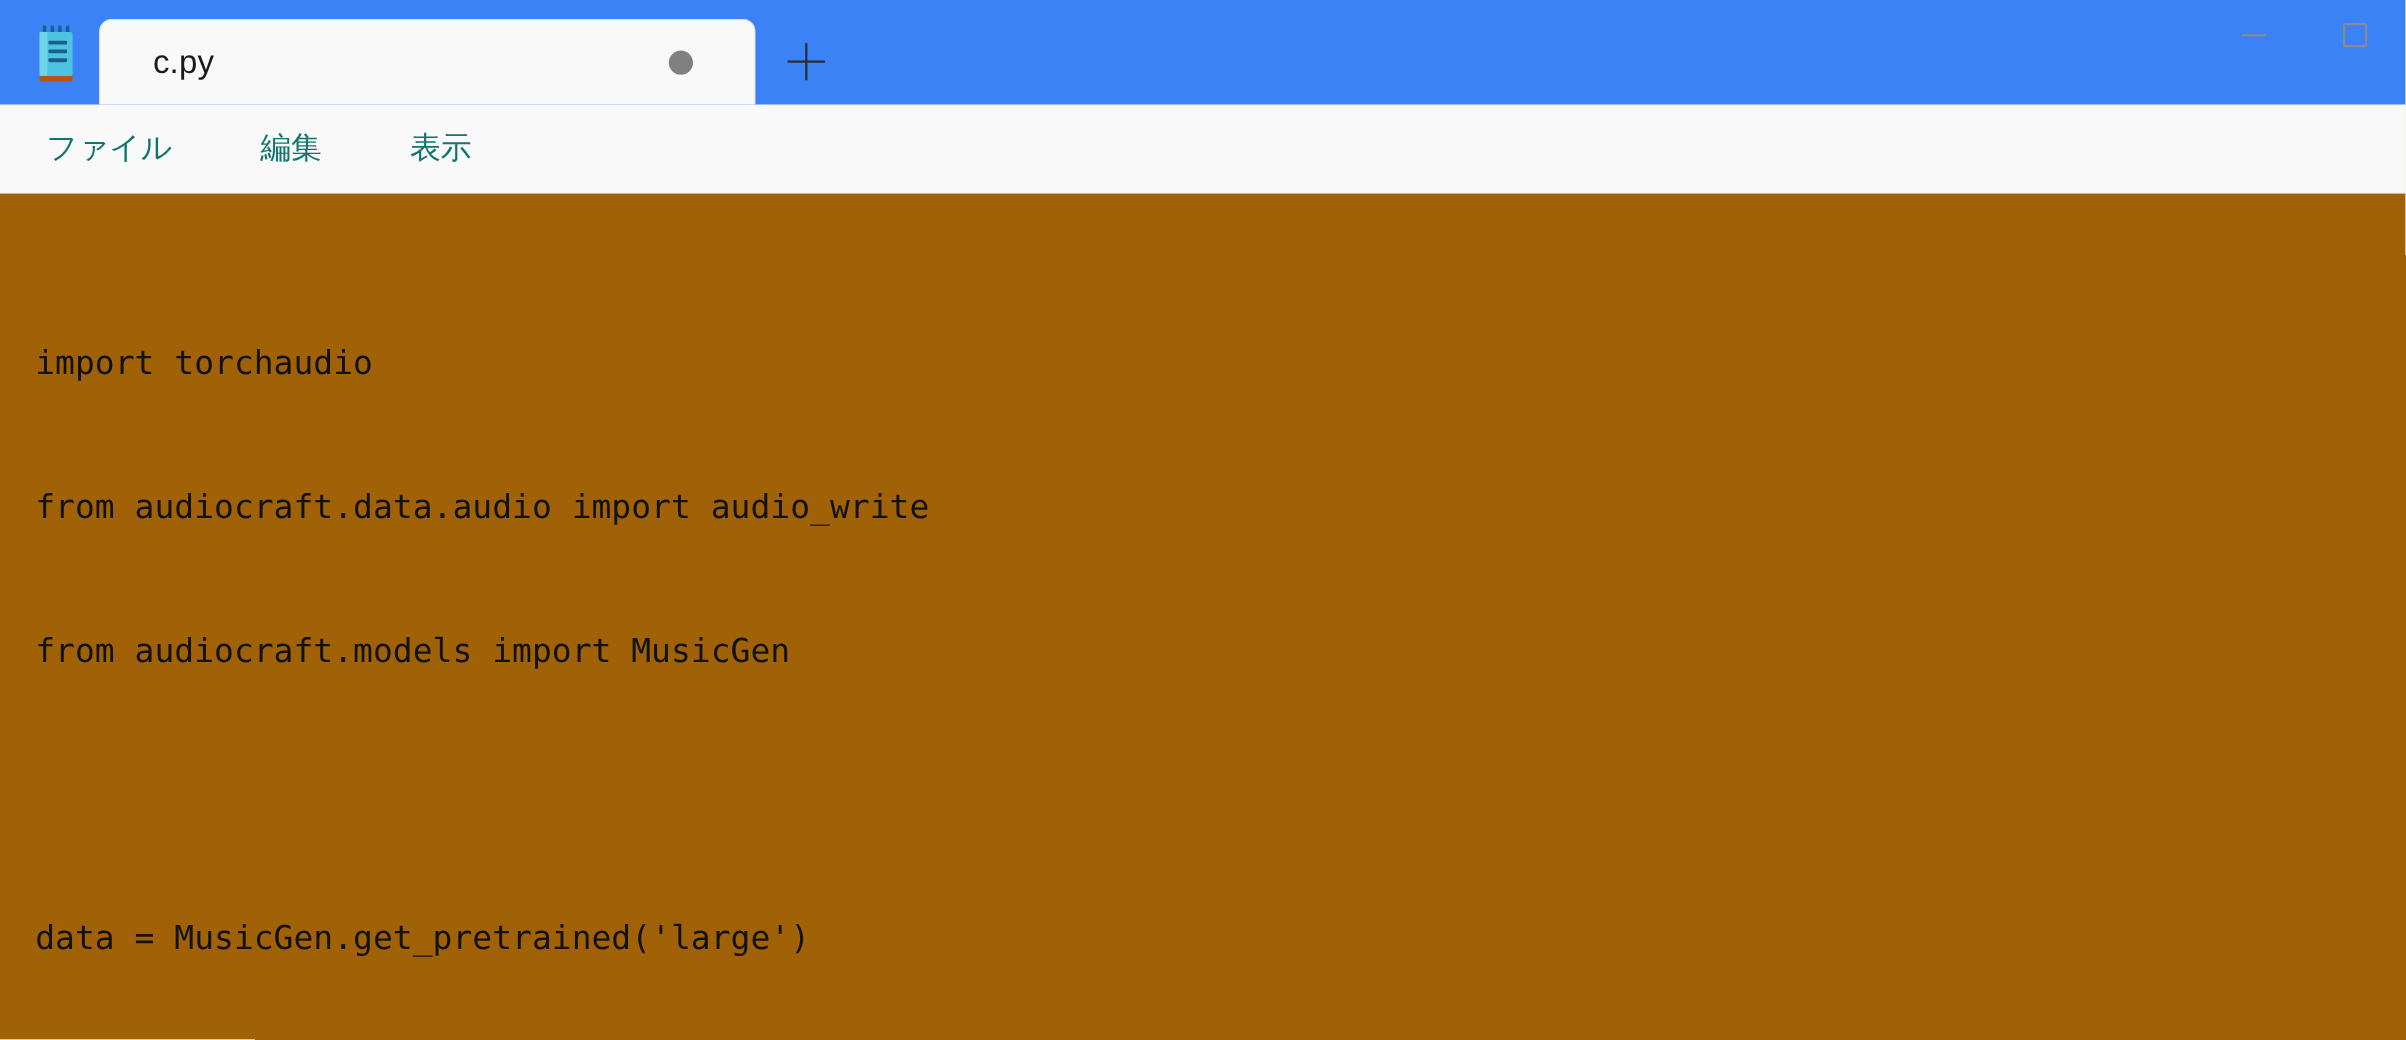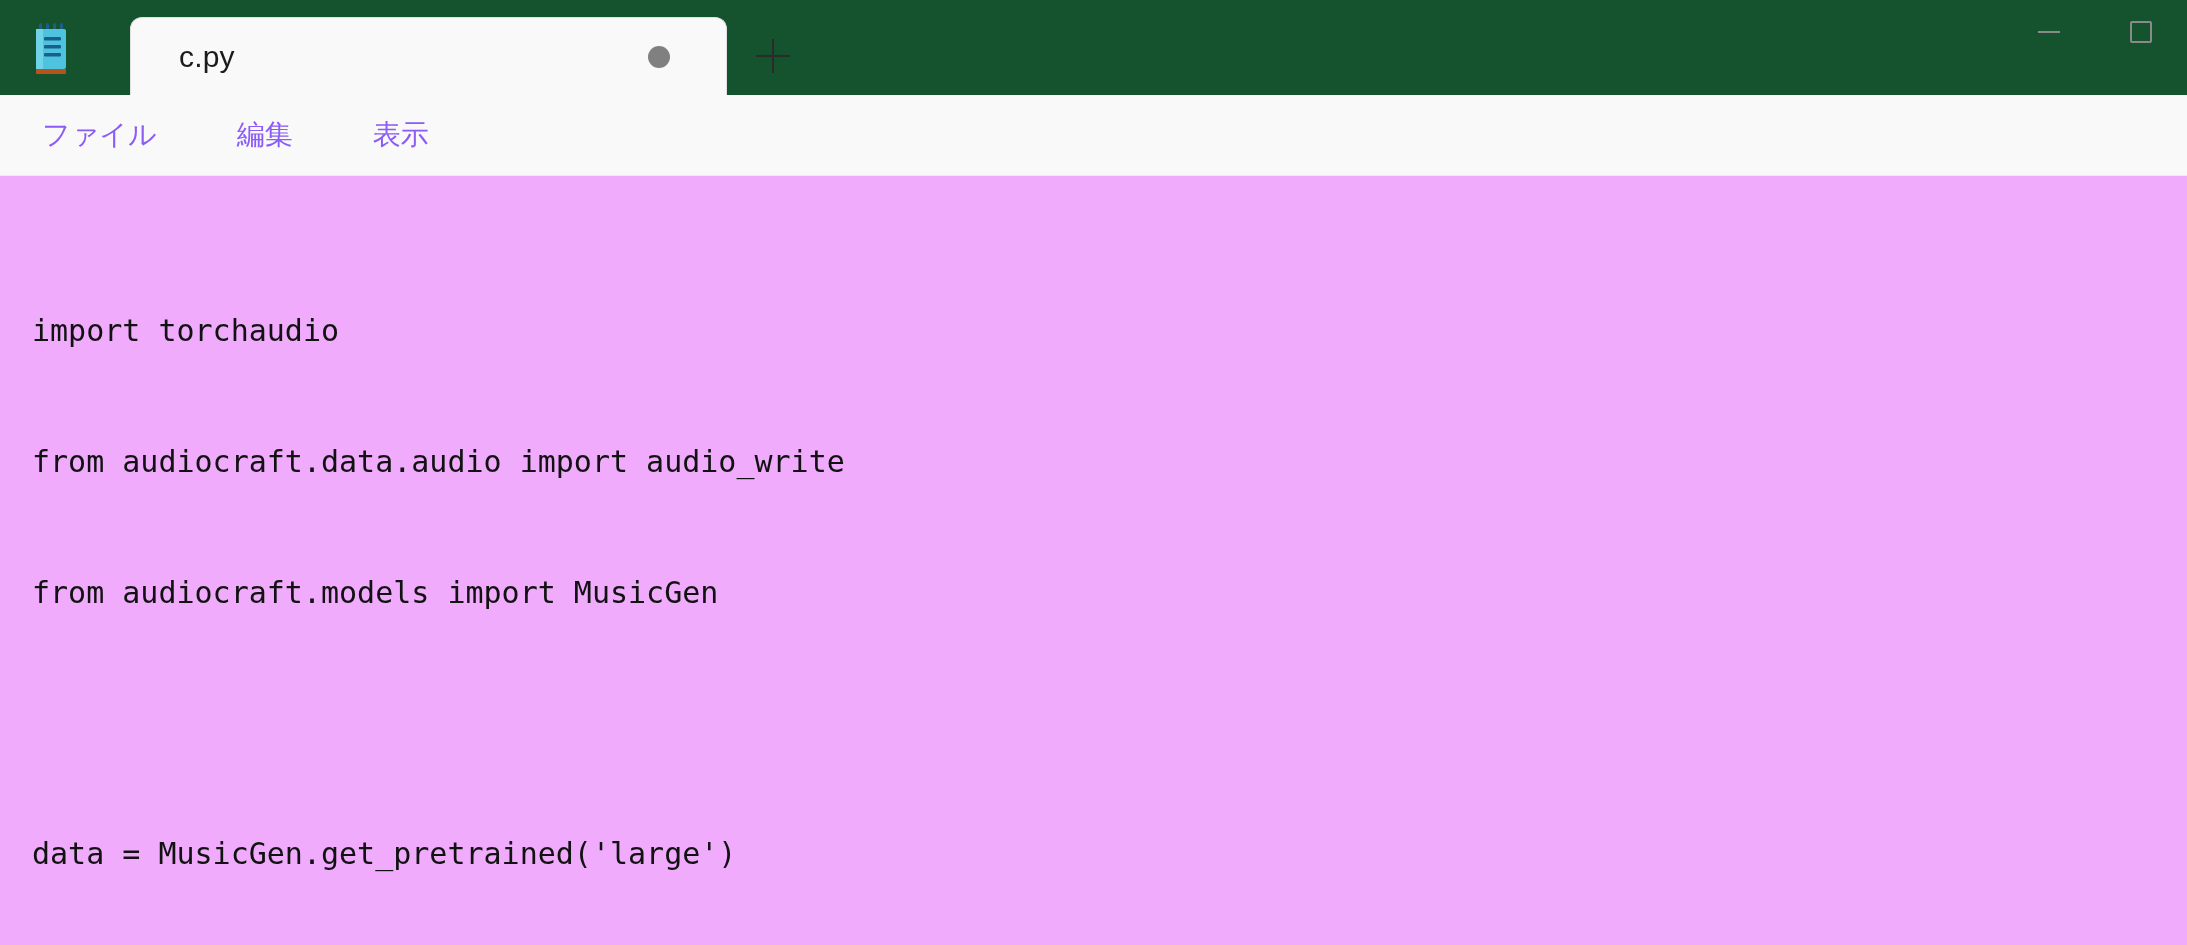--- a/index.html
+++ b/index.html
@@ -21,26 +21,25 @@
     position: relative;
     background: #f9f9f9;
     display: flex;
     flex-direction: column;
     overflow: hidden;
   }
 
   
   .titlebar {
     height: 95px;
-    background: #14532d;
+    background: #3b82f6;
     display: flex;
     align-items: flex-end;
     position: relative;
     flex: none;
-    gap: 40px;
   }
 
   .app-icon {
     width: 48px;
     height: 56px;
     margin-left: 28px;
     margin-bottom: 18px;
     flex: none;
     position: relative;
   }
@@ -155,32 +154,32 @@
     height: 80px;
     background: #f9f9f9;
     display: flex;
     align-items: center;
     padding-left: 16px;
     border-bottom: 1px solid #ececec;
     flex: none;
   }
   .menu-item {
     font-size: 28px;
-    color: #8b5cf6;
+    color: #0f766e;
     padding: 10px 26px;
     margin-right: 28px;
     border-radius: 6px;
     white-space: nowrap;
     font-family: "Liberation Sans", sans-serif;
   }
 
   
   .editor {
     flex: 1;
-    background: #f0abfc;
+    background: #a16207;
     padding: 46px 16px 0 32px;
     box-sizing: border-box;
     overflow: hidden;
   }
   .code {
     margin: 0;
     font-family: "DejaVu Sans Mono", "Liberation Mono", monospace;
     font-size: 30px;
     line-height: 43.6px;
     color: #121212;

